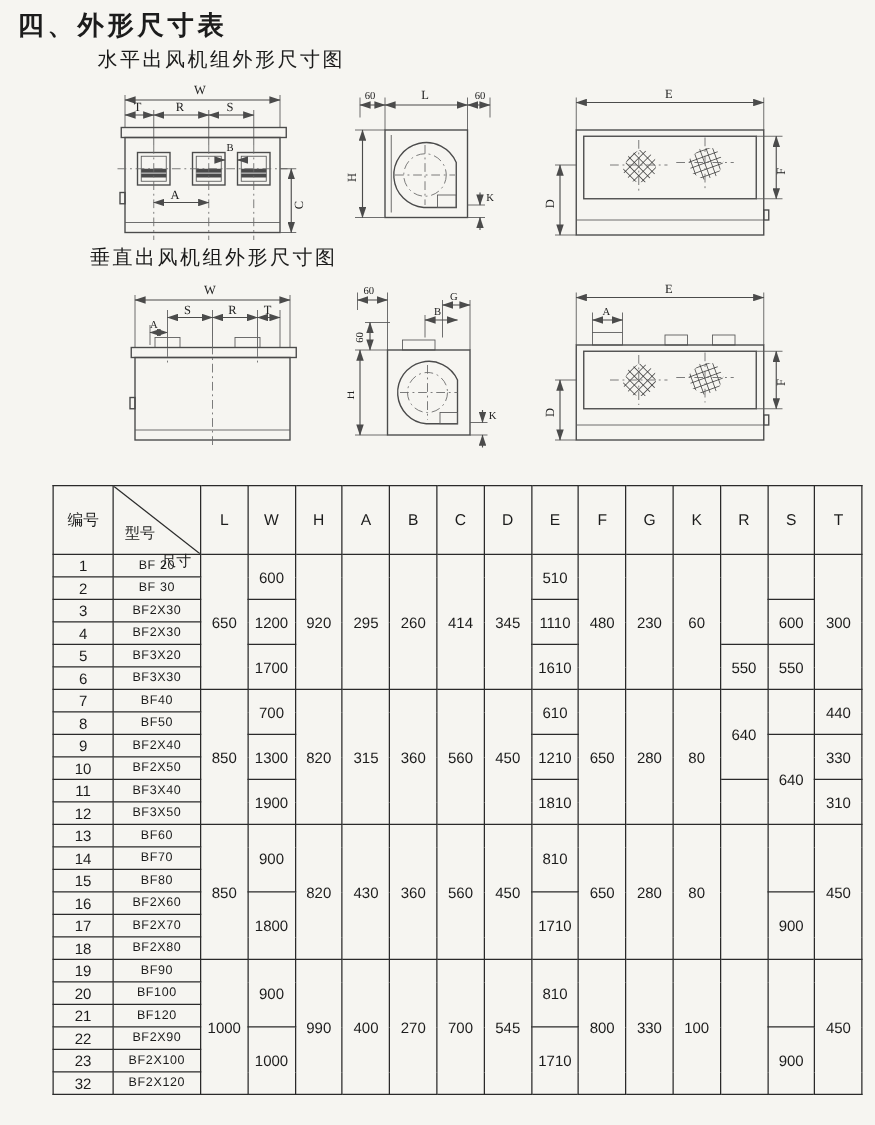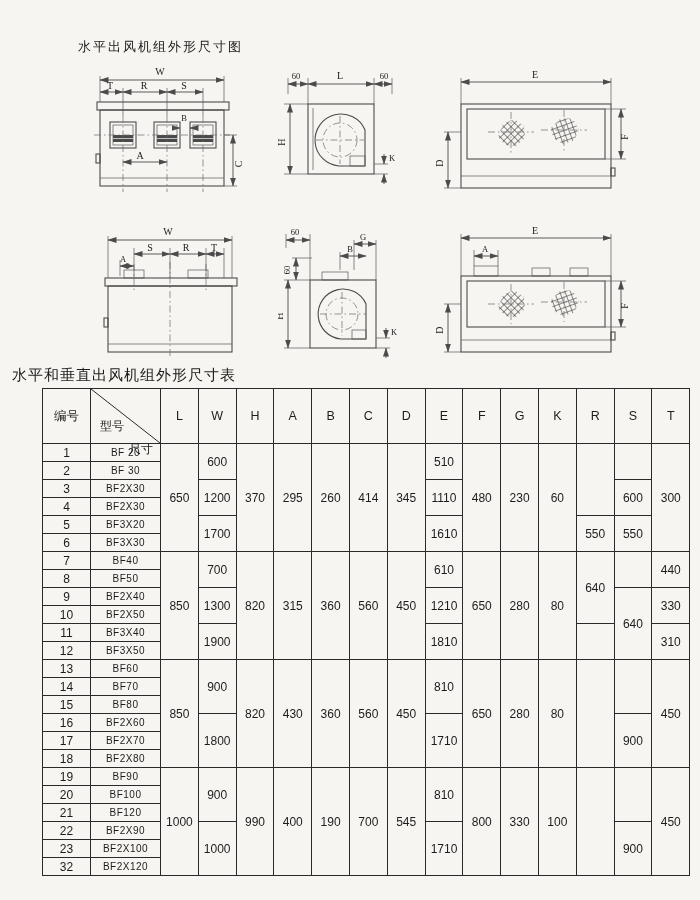--- a/index.html
+++ b/index.html
@@ -1,20 +1,20 @@
 <!DOCTYPE html>
 <html><head>
 <meta charset="utf-8">
 <style>
   html,body{margin:0;padding:0;}
   body{background:#e9e9e7;}
   .page{position:relative;width:700px;height:900px;background:#f6f5f1;overflow:hidden;
         font-family:"Liberation Serif","DejaVu Serif",serif;color:#1c1c1c;}
   .title{position:absolute;left:14px;top:6px;font-size:21px;font-weight:700;letter-spacing:3px;}
-  .subtitle{position:absolute;font-size:13px;letter-spacing:2px;}
+  .subtitle{position:absolute;font-size:16px;letter-spacing:2px;}
   .sub1{left:78px;top:38px;}
   .sub2{left:72px;top:196px;}
   .tbl-title{position:absolute;left:12px;top:366px;font-size:15px;letter-spacing:1px;}
   svg{position:absolute;}
   svg .ln{stroke:#4b4b4b;stroke-width:1.1;fill:none;}
   svg .thin{stroke:#5a5a5a;stroke-width:0.7;fill:none;}
   svg .dim{stroke:#4b4b4b;stroke-width:0.9;fill:none;}
   svg .cl{stroke:#6a6a6a;stroke-width:0.7;fill:none;stroke-dasharray:7 3 1.5 3;}
   svg .lbl{font-family:"Liberation Serif","DejaVu Serif",serif;font-size:10px;fill:#222;text-anchor:middle;}
   svg .sm{font-size:8.5px;}
@@ -28,20 +28,21 @@
   .diag{position:relative;padding:0;}
   .diag .dsvg{position:absolute;left:0;top:0;width:100%;height:100%;}
   .diag .d-top{position:absolute;top:8px;right:7px;font-size:12px;margin-top:44px;}
   .diag .d-bot{position:absolute;bottom:8px;left:9px;font-size:12px;}
 </style>
 </head>
 <body>
 
 <div class="page">
 
+  <div class="title">四、外形尺寸表</div>
   <div class="subtitle sub1">水平出风机组外形尺寸图</div>
 
   <svg style="left:84px;top:58px" width="178" height="140" viewBox="0 0 178 140">
     <defs>
         <marker id="ar1" markerWidth="9" markerHeight="6" refX="8.5" refY="3" orient="auto-start-reverse" markerUnits="userSpaceOnUse">
           <path d="M0,0 L9,3 L0,6 Z" fill="#4b4b4b"></path>
         </marker>
       </defs>
     <line class="thin" x1="16" y1="44" x2="16" y2="18"></line>
       <line class="thin" x1="140" y1="44" x2="140" y2="18"></line>
@@ -150,20 +151,21 @@
     <line class="thin" x1="169" y1="45" x2="190" y2="45"></line>
       <line class="thin" x1="169" y1="95" x2="190" y2="95"></line>
     <line class="dim" x1="185" y1="45" x2="185" y2="95" marker-start="url(#ar3)" marker-end="url(#ar3)"></line>
     <text class="lbl" x="192" y="73" transform="rotate(-90 192,73)">F</text>
     <line class="thin" x1="25" y1="68" x2="8" y2="68"></line>
       <line class="thin" x1="25" y1="124" x2="8" y2="124"></line>
     <line class="dim" x1="12" y1="68" x2="12" y2="124" marker-start="url(#ar3)" marker-end="url(#ar3)"></line>
     <text class="lbl" x="7" y="99" transform="rotate(-90 7,99)">D</text>
   </svg>
 
+  <div class="subtitle sub2">垂直出风机组外形尺寸图</div>
 
   <svg style="left:92px;top:218px" width="178" height="145" viewBox="0 0 178 145">
     <defs>
         <marker id="ar4" markerWidth="9" markerHeight="6" refX="8.5" refY="3" orient="auto-start-reverse" markerUnits="userSpaceOnUse">
           <path d="M0,0 L9,3 L0,6 Z" fill="#4b4b4b"></path>
         </marker>
       </defs>
     <line class="thin" x1="16" y1="60" x2="16" y2="18"></line>
       <line class="thin" x1="140" y1="60" x2="140" y2="18"></line>
     <line class="dim" x1="16" y1="22" x2="140" y2="22" marker-start="url(#ar4)" marker-end="url(#ar4)"></line>
@@ -264,21 +266,20 @@
     <line class="thin" x1="169" y1="63" x2="190" y2="63"></line>
       <line class="thin" x1="169" y1="109" x2="190" y2="109"></line>
     <line class="dim" x1="185" y1="63" x2="185" y2="109" marker-start="url(#ar6)" marker-end="url(#ar6)"></line>
     <text class="lbl" x="192" y="88" transform="rotate(-90 192,88)">F</text>
     <line class="thin" x1="25" y1="86" x2="8" y2="86"></line>
       <line class="thin" x1="25" y1="134" x2="8" y2="134"></line>
     <line class="dim" x1="12" y1="86" x2="12" y2="134" marker-start="url(#ar6)" marker-end="url(#ar6)"></line>
     <text class="lbl" x="7" y="112" transform="rotate(-90 7,112)">D</text>
   </svg>
 
-  <div class="tbl-title">水平和垂直出风机组外形尺寸表</div>
 
   <table class="dt">
     <colgroup>
       <col style="width:48px">
         <col style="width:70px">
       <col span="14" style="width:37.8px">
     </colgroup>
     <thead>
       <tr>
         <th>编号</th>
@@ -304,21 +305,21 @@
         <th>S</th>
         <th>T</th>
       </tr>
     </thead>
     <tbody>
       <tr>
         <td>1</td>
         <td class="model">BF 20</td>
         <td rowspan="6">650</td>
         <td rowspan="2">600</td>
-        <td rowspan="6">370</td>
+        <td rowspan="6">920</td>
         <td rowspan="6">295</td>
         <td rowspan="6">260</td>
         <td rowspan="6">414</td>
         <td rowspan="6">345</td>
         <td rowspan="2">510</td>
         <td rowspan="6">480</td>
         <td rowspan="6">230</td>
         <td rowspan="6">60</td>
         <td rowspan="4"></td>
         <td rowspan="2"></td>
@@ -441,21 +442,21 @@
         <td class="model">BF2X80</td>
       </tr>
 
       <tr>
         <td>19</td>
         <td class="model">BF90</td>
         <td rowspan="6">1000</td>
         <td rowspan="3">900</td>
         <td rowspan="6">990</td>
         <td rowspan="6">400</td>
-        <td rowspan="6">190</td>
+        <td rowspan="6">270</td>
         <td rowspan="6">700</td>
         <td rowspan="6">545</td>
         <td rowspan="3">810</td>
         <td rowspan="6">800</td>
         <td rowspan="6">330</td>
         <td rowspan="6">100</td>
         <td rowspan="6"></td>
         <td rowspan="3"></td>
         <td rowspan="6">450</td>
       </tr>

